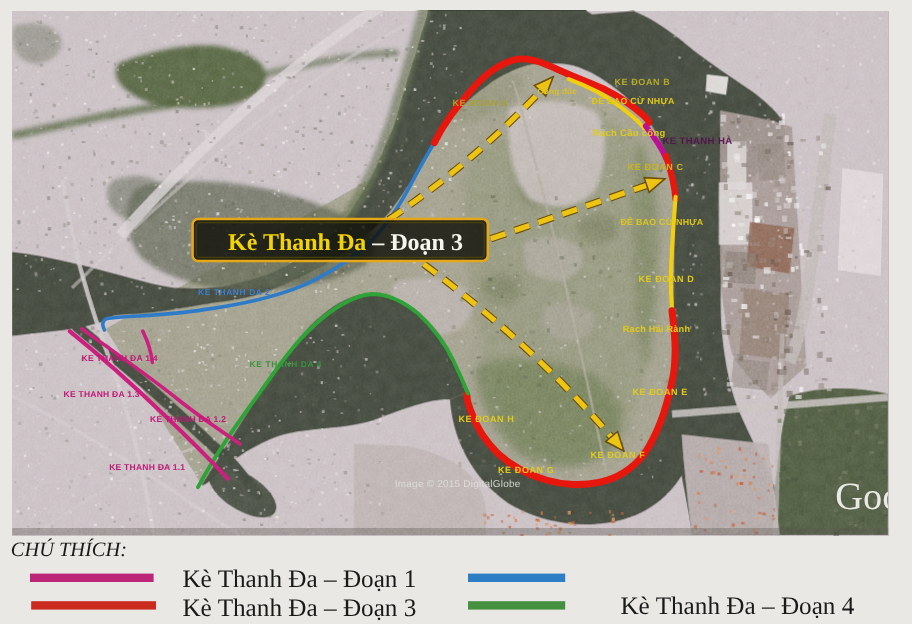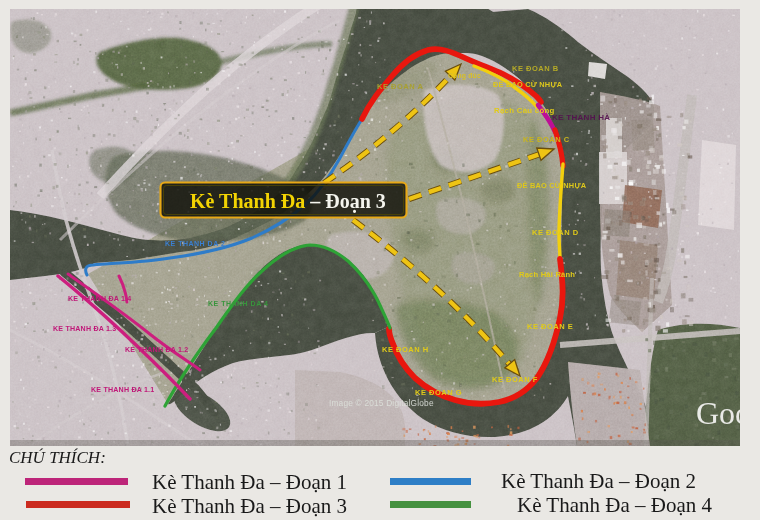--- a/index.html
+++ b/index.html
@@ -2310,21 +2310,20 @@
 </svg></div>
 
 <div class="lg" style="left:9px;top:448px;font-size:17px;font-style:italic;">CHÚ THÍCH:</div>
 
 <div class="sw" style="left:25px;top:478px;width:103px;background:#bd2579;"></div>
 
 <div class="lg" style="left:152px;top:470px;font-size:21px;">Kè Thanh Đa – Đoạn 1</div>
 
 <div class="sw" style="left:390px;top:478px;width:81px;background:#2e7ec6;"></div>
 
-<div class="lg" style="left:501px;top:469px;font-size:21px;">Kè Thanh Đa – Đoạn 2</div>
 
 <div class="sw" style="left:26px;top:501px;width:104px;background:#cb2b1f;"></div>
 
 <div class="lg" style="left:152px;top:494px;font-size:21px;">Kè Thanh Đa – Đoạn 3</div>
 
 <div class="sw" style="left:390px;top:501px;width:81px;background:#45913f;"></div>
 
 <div class="lg" style="left:517px;top:493px;font-size:21px;">Kè Thanh Đa – Đoạn 4</div>
 
 </div>

